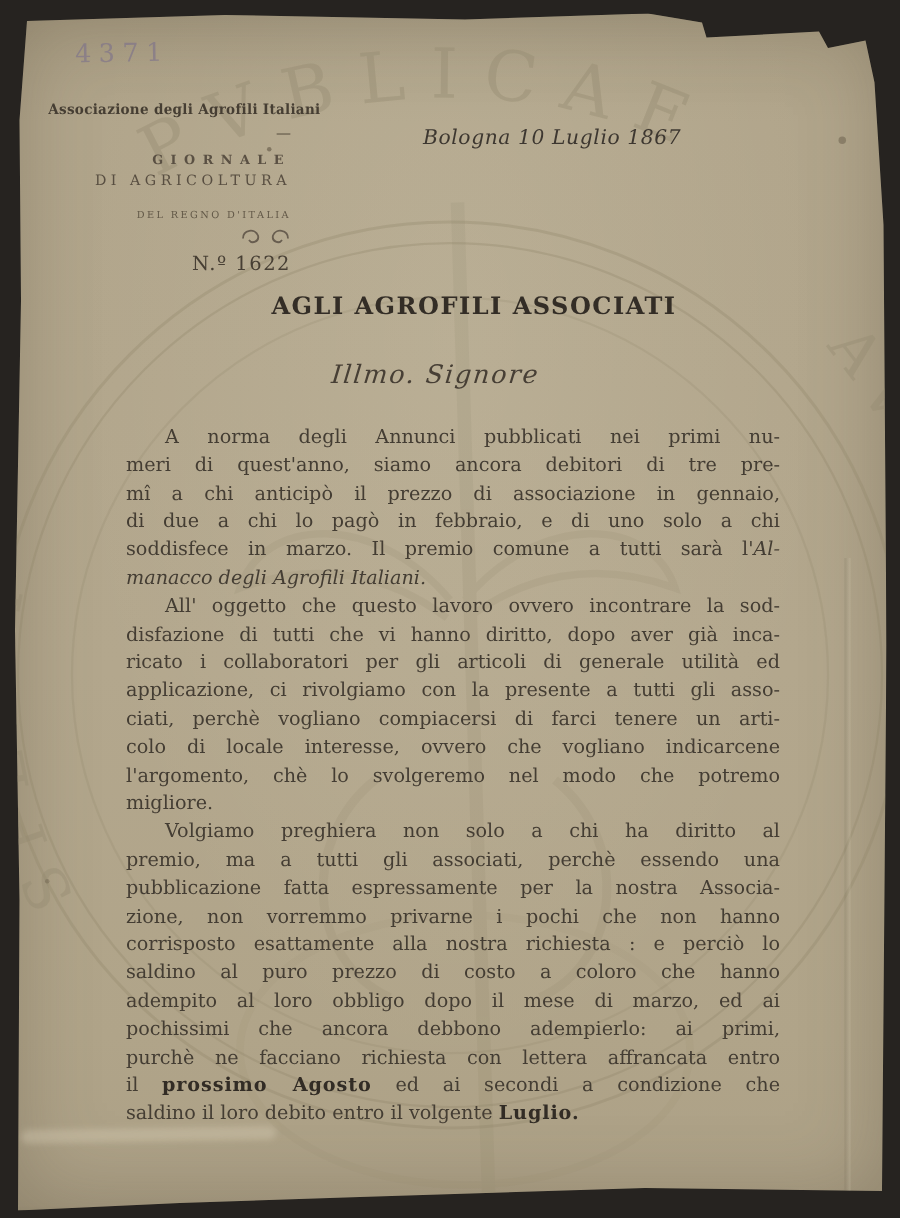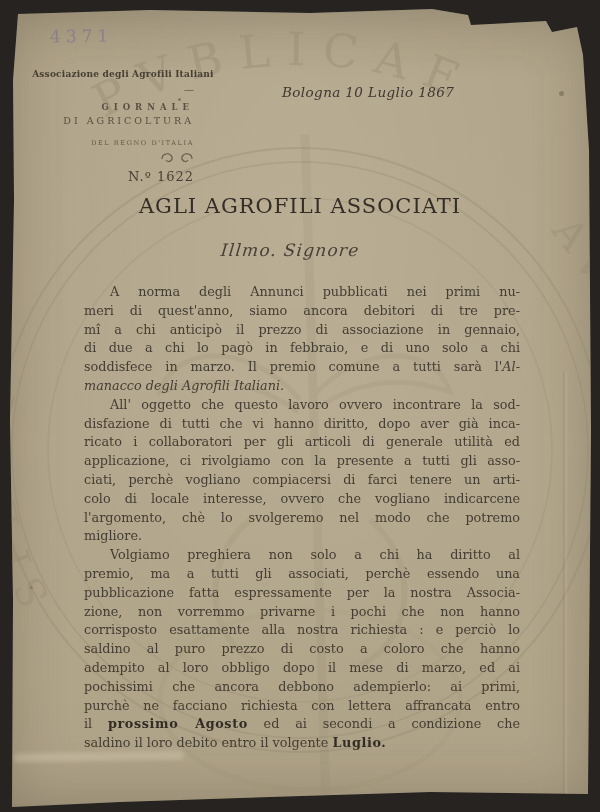--- a/index.html
+++ b/index.html
@@ -25,22 +25,22 @@
     color:rgba(118,108,140,0.55);transform:rotate(-1deg);}
   .masthead{position:absolute;left:28px;top:68px;width:166px;text-align:right;color:#4d4437;}
   .org{white-space:nowrap;font-weight:bold;font-size:9.5px;letter-spacing:0.2px;transform:scaleX(0.95);transform-origin:center;color:#463e33;}
   .org-dash{font-size:10px;line-height:10px;margin-top:6px;color:#554b3e;}
   .j1{margin-top:7px;font-weight:bold;font-size:8.5px;letter-spacing:5px;color:#5a5043;}
   .j2{margin-top:3px;font-size:9.5px;letter-spacing:3px;color:#584e41;}
   .j3{margin-top:13px;font-size:6.5px;letter-spacing:1.6px;color:#635948;}
   .squiggle{margin-top:3px;}
   .doc-number{margin-top:0;font-size:13px;letter-spacing:1px;color:#473f34;}
   .dateline{position:absolute;left:282px;top:84px;font-style:italic;font-size:13.5px;letter-spacing:0.4px;color:#3d3730;white-space:nowrap;}
-  .title{position:absolute;left:90px;top:194px;width:420px;text-align:center;font-weight:normal;
-    font-size:21px;letter-spacing:1px;color:#332d26;white-space:nowrap;}
+  .title{position:absolute;left:106px;top:194px;width:420px;text-align:center;font-weight:bold;
+    font-size:16px;letter-spacing:1px;color:#332d26;white-space:nowrap;}
   .salutation{position:absolute;left:221px;top:240px;font-style:italic;font-size:17px;
     letter-spacing:1.2px;color:#473f35;transform:skewX(-6deg);white-space:nowrap;}
   .body-text{position:absolute;left:84px;top:283px;width:436px;font-size:12.8px;color:#443d33;}
   .body-text .line{line-height:18.8px;height:18.8px;text-align:justify;text-align-last:justify;white-space:nowrap;}
   .body-text .line.first{padding-left:26px;}
   .body-text .line.last{text-align-last:left;}
   .body-text b{font-weight:bold;letter-spacing:0.6px;color:#322c25;}
   .body-text i{font-style:italic;}
 </style>
 </head>

